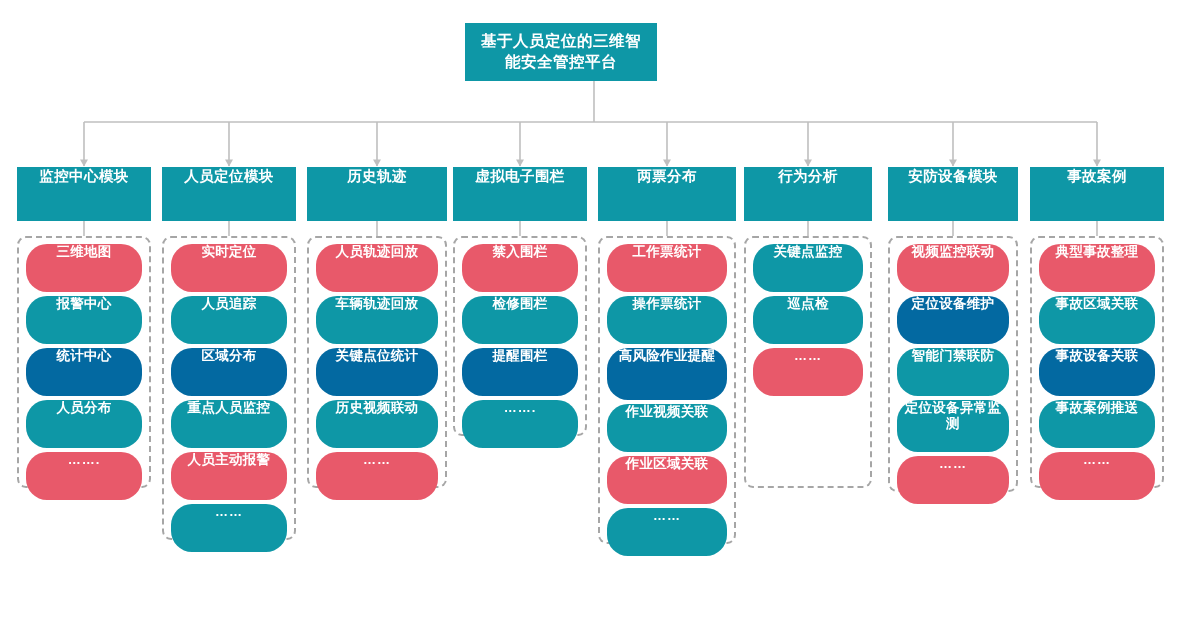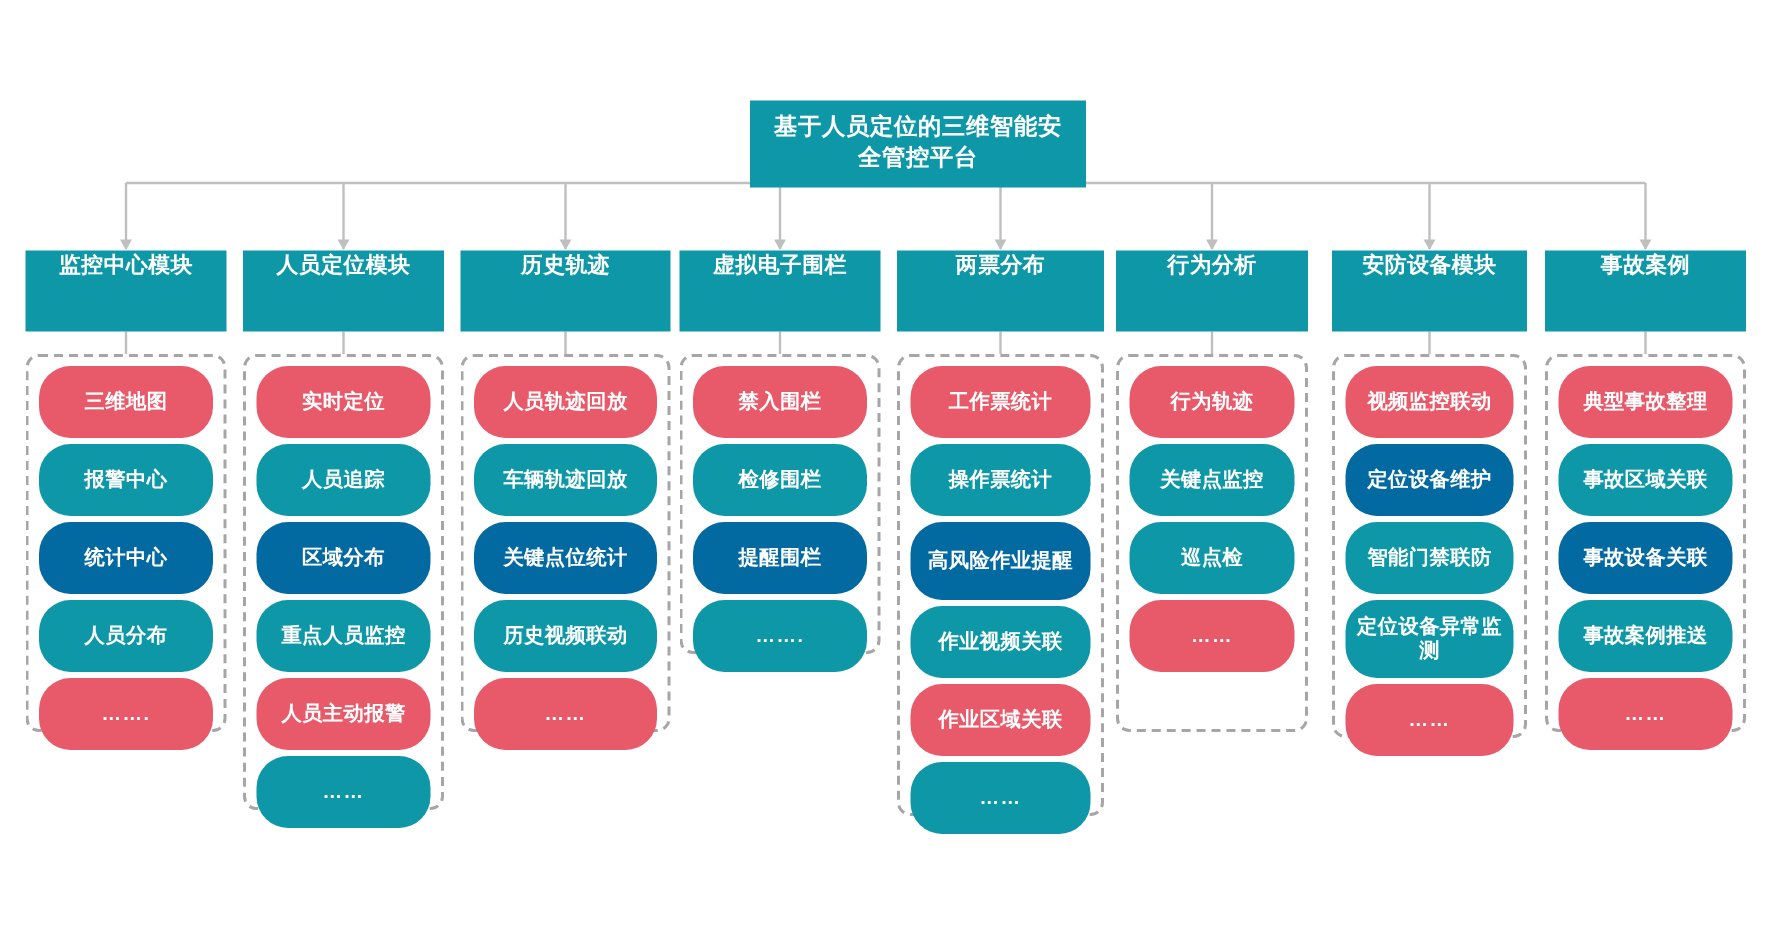--- a/index.html
+++ b/index.html
@@ -11,31 +11,30 @@
     overflow:hidden;
   }
   #canvas{position:relative;width:1180px;height:622px;}
 
   
   svg.links{position:absolute;left:0;top:0;width:1180px;height:622px;pointer-events:none;}
 
   
   .root-box{
     position:absolute;
-    left:500px;top:23px;width:224px;height:58px;
+    left:465px;top:23px;width:192px;height:58px;
     background:#0E97A6;
     color:#ffffff;
     font-size:15.5px;font-weight:bold;
     letter-spacing:.5px;
     line-height:1.35;
     display:flex;align-items:center;justify-content:center;
     text-align:center;
     padding:0 10px;
     box-sizing:border-box;
-    margin-top:44px;
   }
 
   
   .col{
     position:absolute;
     top:167px;
   }
   .hdr{
     height:54px;
     background:#0E97A6;
@@ -54,21 +53,21 @@
     border:2px dashed #a6a6a6;
     border-radius:9px;
     box-sizing:border-box;
     padding:6px 7px 7px 7px;
   }
   .item{
     color:#ffffff;
     font-size:13.5px;font-weight:bold;
     letter-spacing:.3px;
     line-height:1.22;
-    display:flex;align-items:center;justify-content:center;
+    display:flex;justify-content:center;
     text-align:center;
     box-sizing:border-box;
     margin-bottom:4px;
     padding:0 3px;
     border-radius:21px;
   }
   .item:last-child{margin-bottom:0;}
   .item.h1{height:48px;}
   .item.h2{height:52px;}
   .c-red{background:#E8596A;}
@@ -225,23 +224,20 @@
           <div class="item h1 c-teal">
             <span class="dots">……</span>
           </div>
         </div>
       </div>
       <div class="col" style="left: 744px; width: 128px;">
         <div class="hdr">
           <span>行为分析</span>
         </div>
         <div class="dash" style="width: 128px; height: 252px;">
-          <div class="item h1 c-red">
-            <span>行为轨迹</span>
-          </div>
           <div class="item h1 c-teal">
             <span>关键点监控</span>
           </div>
           <div class="item h1 c-teal">
             <span>巡点检</span>
           </div>
           <div class="item h1 c-red">
             <span class="dots">……</span>
           </div>
         </div>

